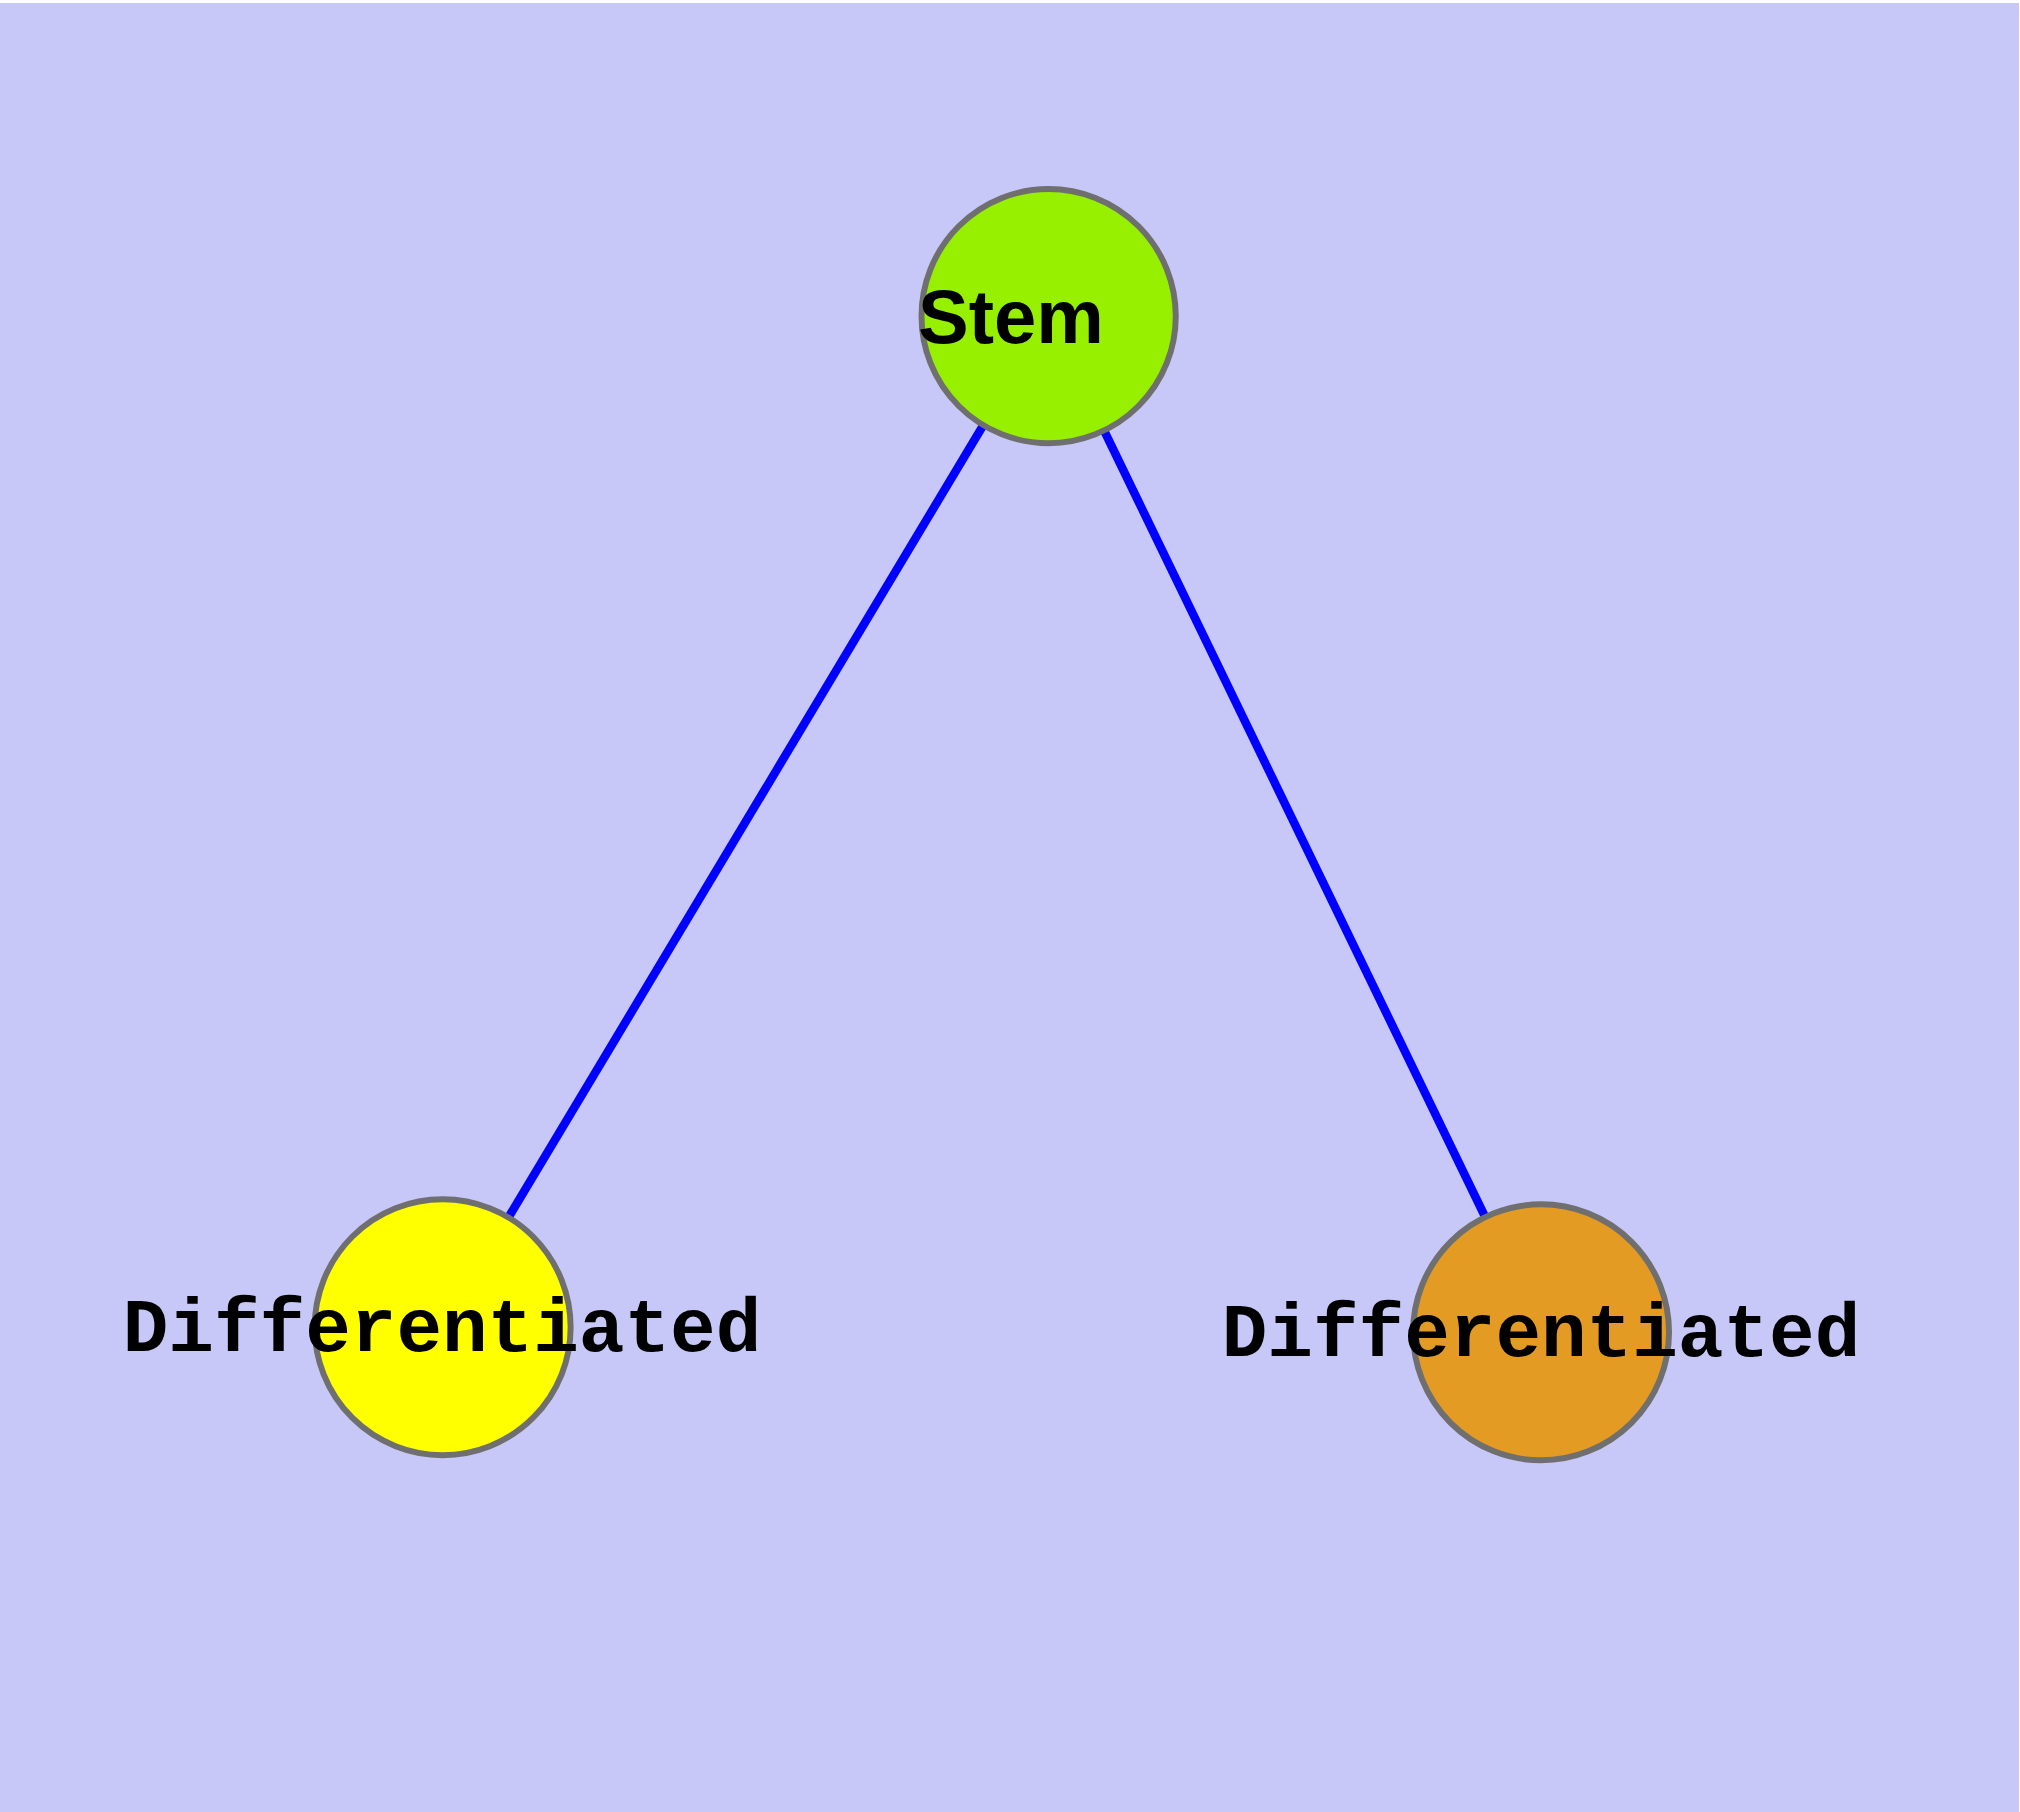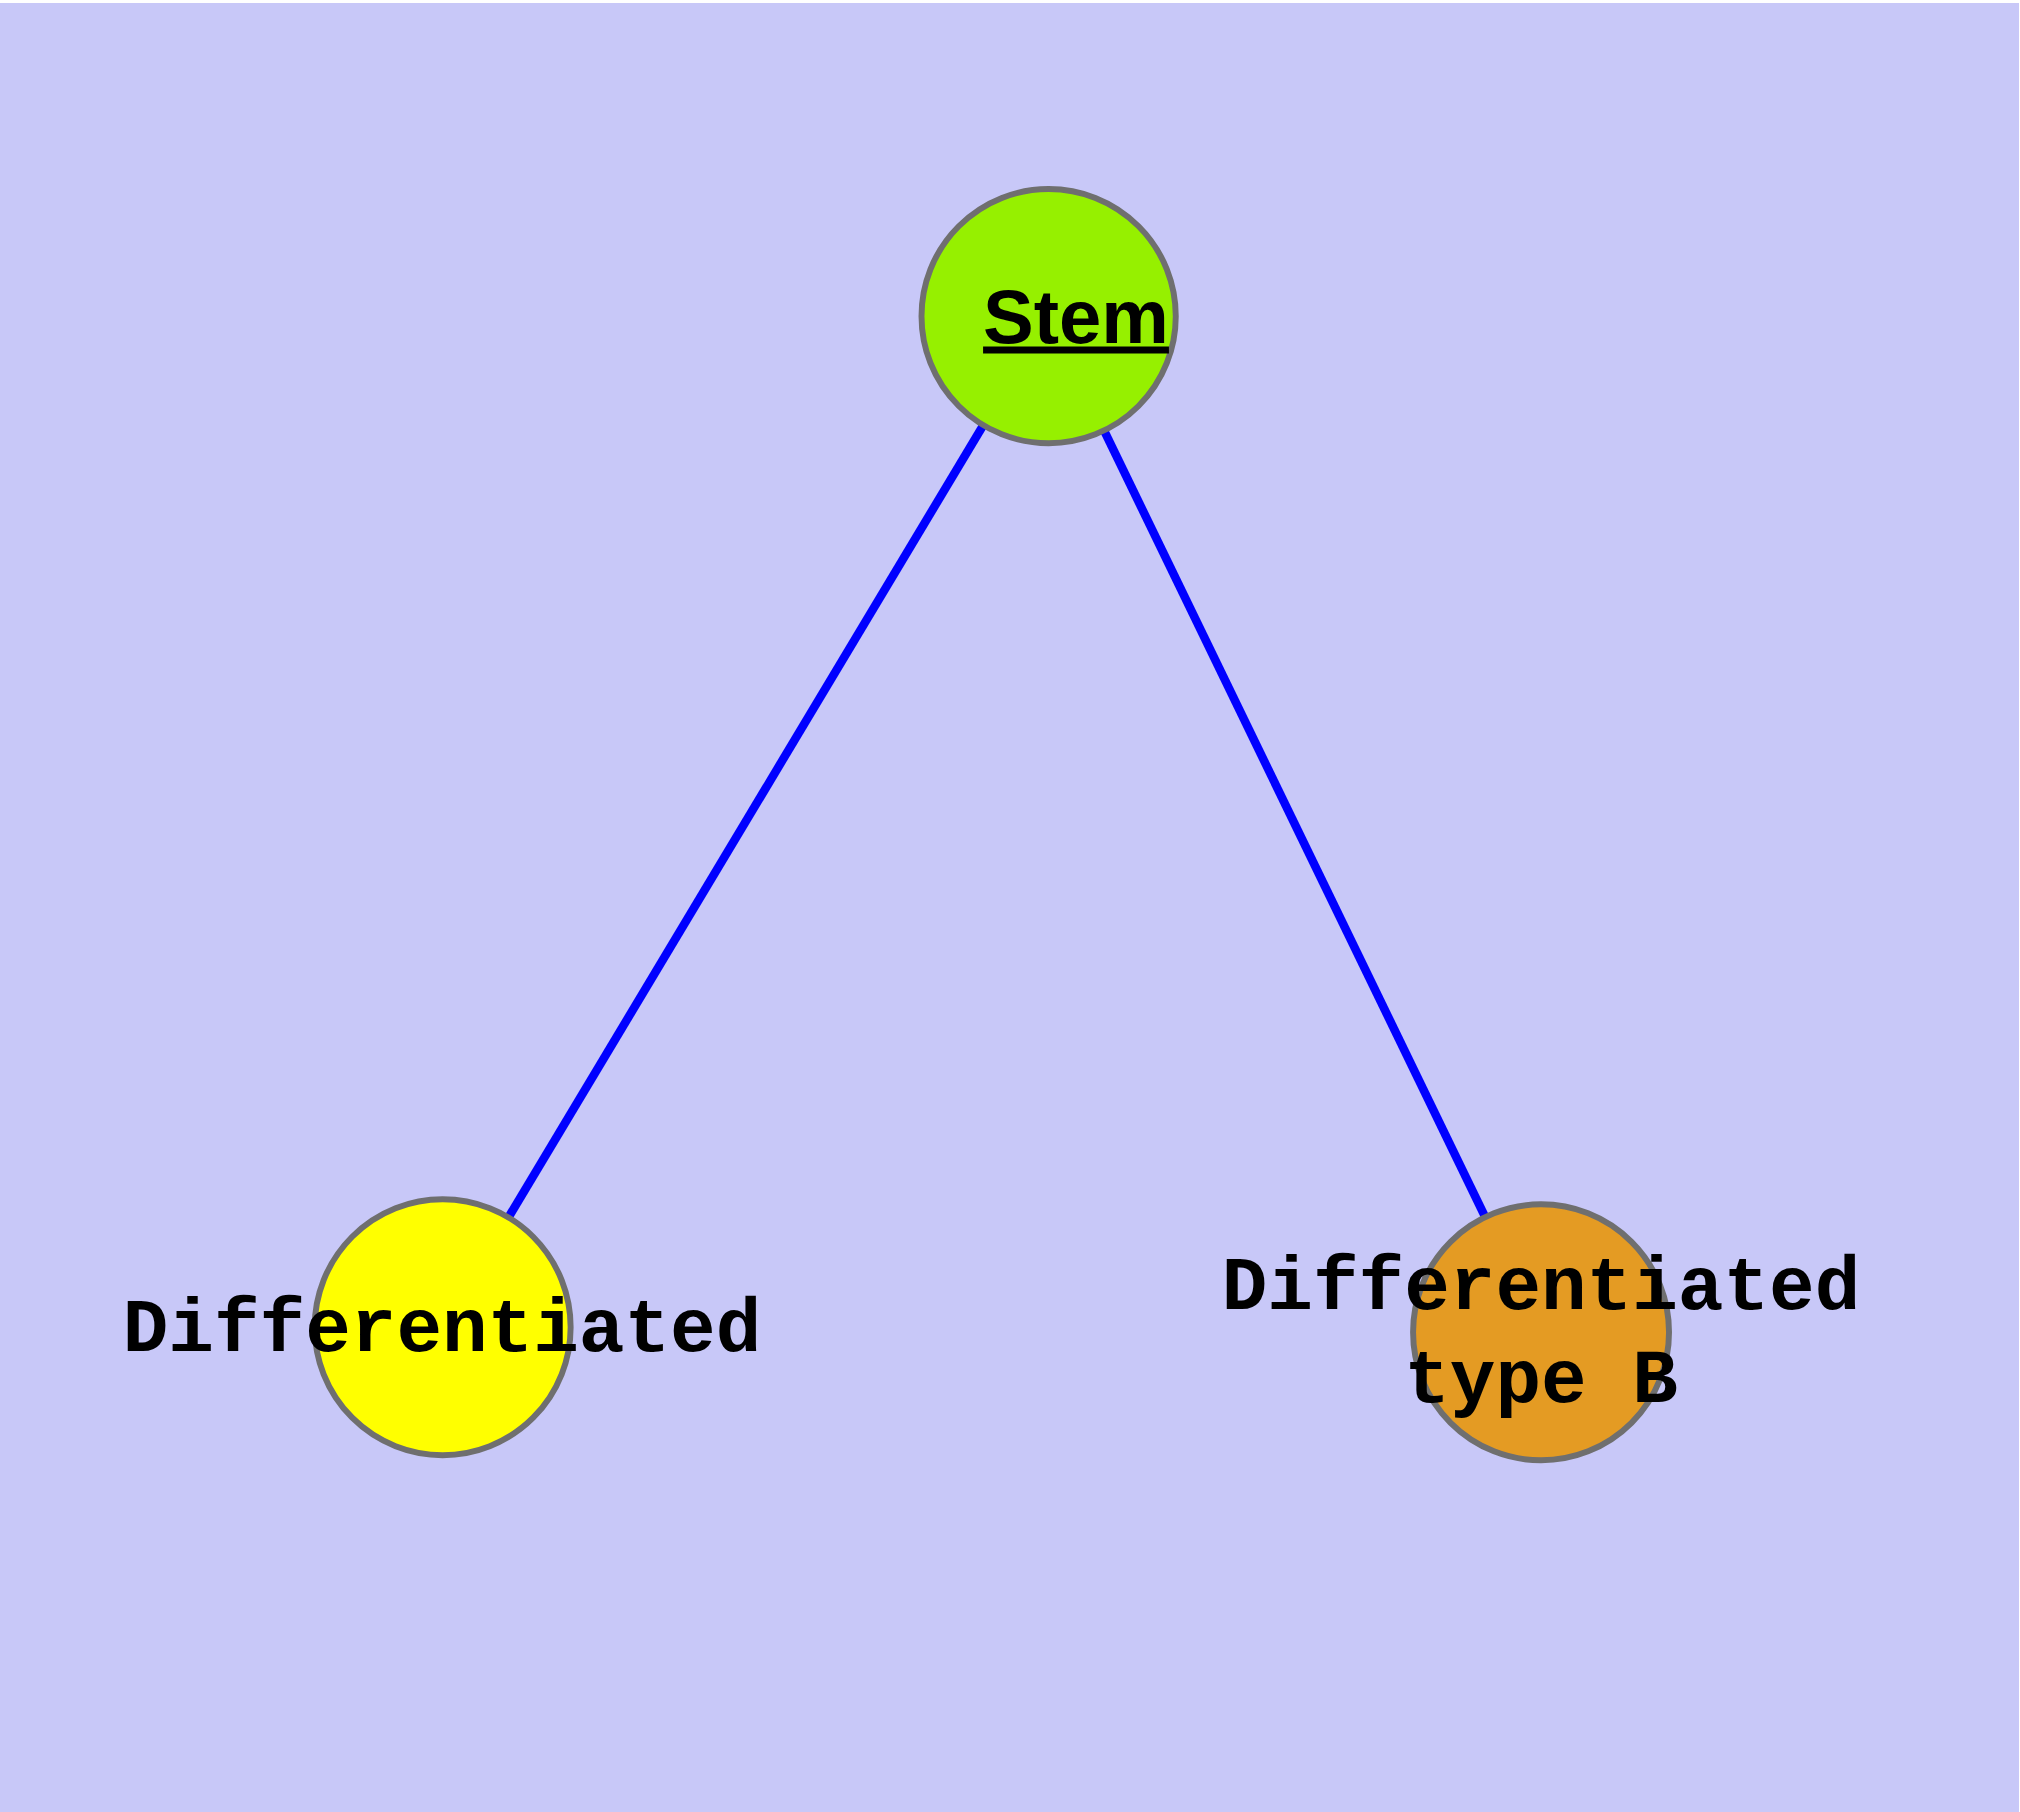--- a/index.html
+++ b/index.html
@@ -51,21 +51,21 @@
     transform: translate(-50%, -50%);
     font-weight: bold;
     font-size: 76px;
     line-height: 93px;
     color: #000000;
     text-align: center;
     white-space: nowrap;
     pointer-events: none;
   }
   .node-label span { display: block; font-family: Liberation Mono, monospace; }
-  #stem-label { left: 1076px; top: 316px; text-decoration: underline; }
+  #stem-label { left: 1011px; top: 316px; }
   #type-a-label { left: 442px; top: 1331px; }
   #type-b-label { left: 1541px; top: 1336px; }
 </style>
 </head>
 <body>
 
 <div class="page">
   <div class="canvas">
 
     <svg class="graph" viewBox="0 0 2384 2138">
@@ -78,20 +78,19 @@
     </svg>
 
     <div class="node-label" id="stem-label">Stem</div>
 
     <div class="node-label" id="type-a-label">
       <span>Differentiated</span>
     </div>
 
     <div class="node-label" id="type-b-label">
       <span>Differentiated</span>
-      <span>type B</span>
     </div>
 
     <div class="strip-top"></div>
     <div class="strip-right"></div>
   </div>
 </div>
 
 
 </body></html>

